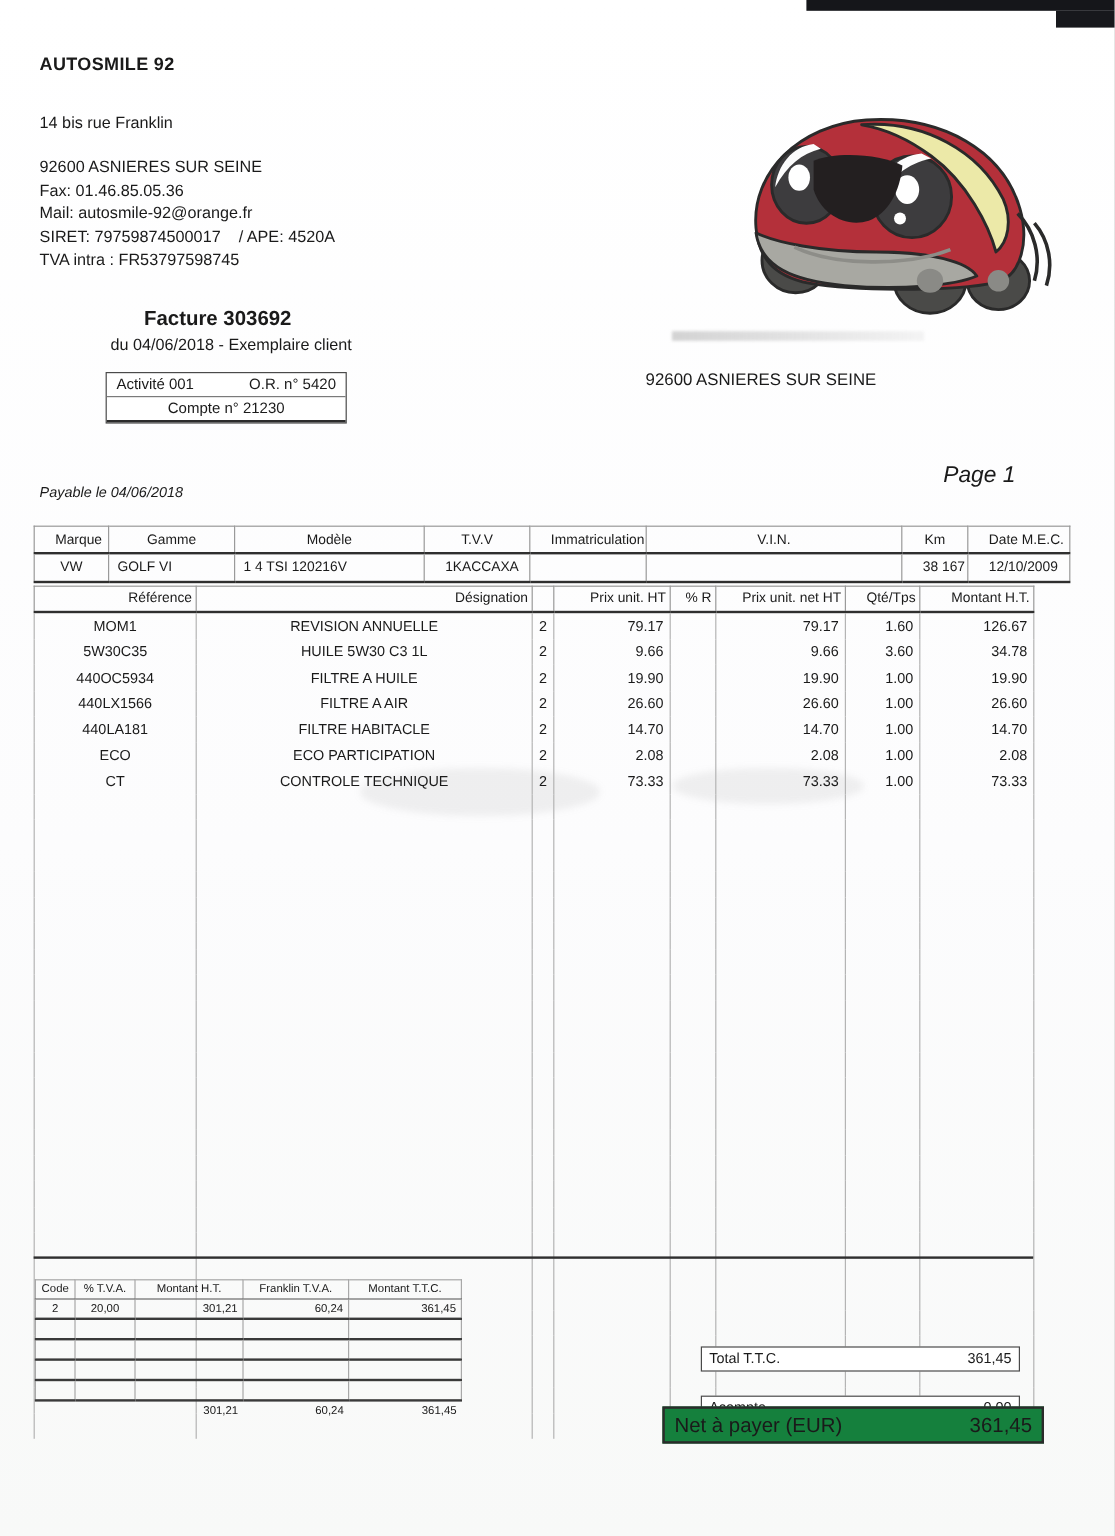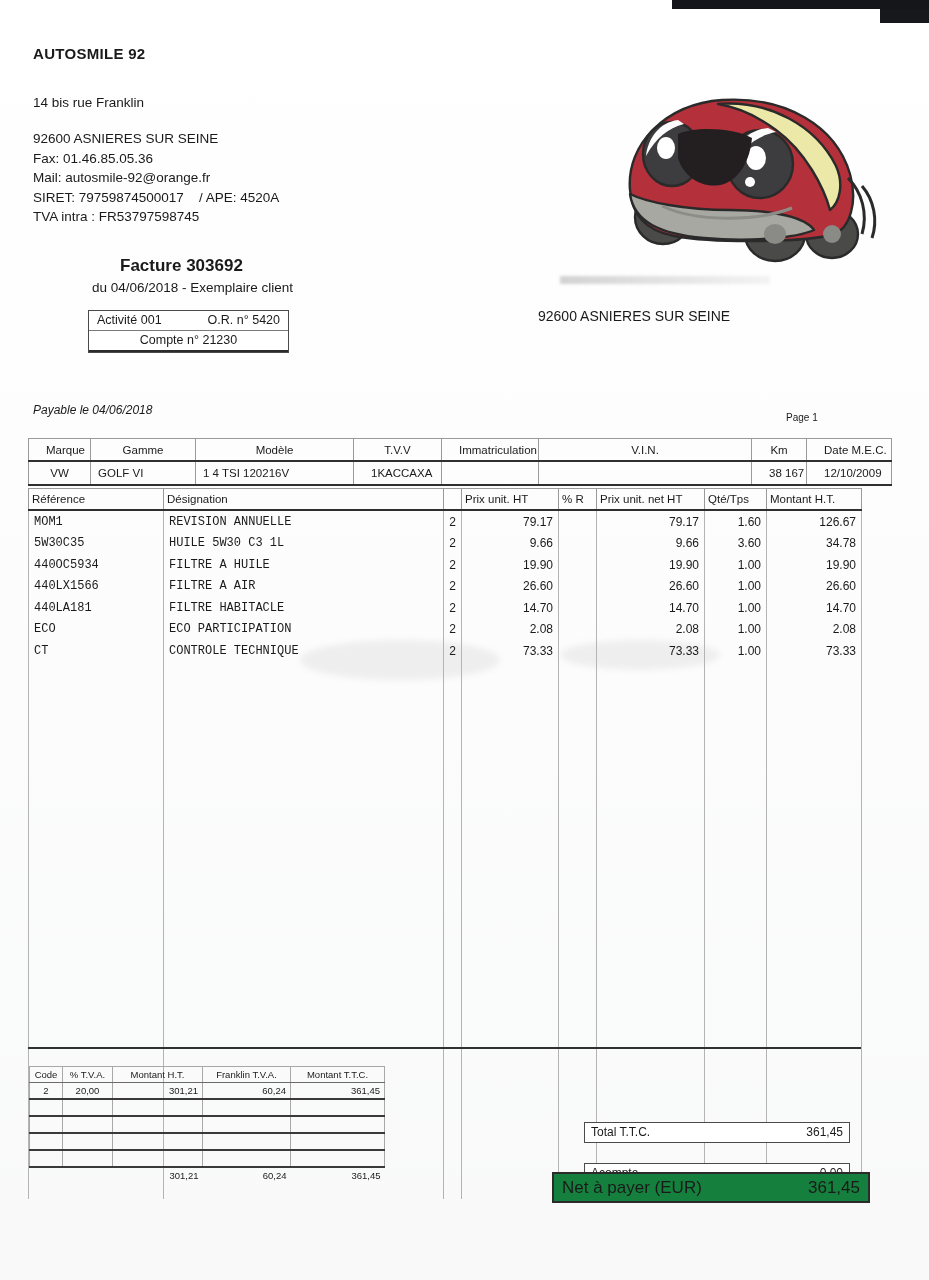--- a/index.html
+++ b/index.html
@@ -34,39 +34,39 @@
            display:flex;justify-content:space-between;}
   .act-row:last-child{border-bottom:none;justify-content:center;}
   .act-box .bot{border-bottom:2px solid #2b2b2b;}
 
   .cust-city{position:absolute;left:538px;top:308px;font-size:14px;}
   .cust-faded{position:absolute;left:560px;top:276px;width:210px;height:8px;
               background:linear-gradient(90deg,rgba(140,140,140,.38),rgba(170,170,170,.12));
               filter:blur(1.4px);}
 
   .payable{position:absolute;left:33px;top:403px;font-size:12px;font-style:italic;}
-  .pageno{position:absolute;left:786px;top:412px;font-size:10px;}
+  .pageno{position:absolute;left:786px;top:386px;font-size:19px;font-style:italic;}
 
   
   .vtab{position:absolute;left:28px;top:438px;width:833px;border-collapse:collapse;
         font-size:11.5px;table-layout:fixed;}
   .vtab th,.vtab td{border:1px solid #9a9a9a;height:21px;text-align:center;
                     padding:0 17px;font-weight:normal;overflow:hidden;white-space:nowrap;}
   .vtab thead th{border-bottom:2px solid #2f2f2f;}
   .vtab td.l{text-align:left;padding-left:7px;}
   .vtab tbody td{height:22px;border-bottom:2px solid #2f2f2f;}
   .blankcell{color:transparent;}
 
   .itab{position:absolute;left:28px;top:488px;width:833px;border-collapse:collapse;
         font-size:12px;table-layout:fixed;}
   .itab th{border:1px solid #9a9a9a;border-bottom:2px solid #2f2f2f;height:20px;
-           font-weight:normal;font-size:11.5px;text-align:left;padding:0 3px;white-space:nowrap;}
+           font-weight:normal;font-size:11.5px;text-align:right;padding:0 3px;white-space:nowrap;}
   .itab td{border-left:1px solid #b4b4b4;border-right:1px solid #b4b4b4;
            height:21.5px;padding:0 5px;white-space:nowrap;}
-  .itab td.l{text-align:left;font-family:Liberation Mono, monospace;}
+  .itab td.l{text-align:center;}
   .itab td.r{text-align:right;}
   .itab td.c{text-align:center;}
   .itab tbody tr:last-child td{border-bottom:none;}
   .filler td{height:21.5px;}
   .itab-wrap-bottom{position:absolute;left:28px;top:1047px;width:833px;border-bottom:2px solid #2f2f2f;}
 
   
   .tvatab{position:absolute;left:29px;top:1066px;width:355px;border-collapse:collapse;
           font-size:9.5px;table-layout:fixed;}
   .tvatab th,.tvatab td{border:1px solid #a8a8a8;height:15px;font-weight:normal;

